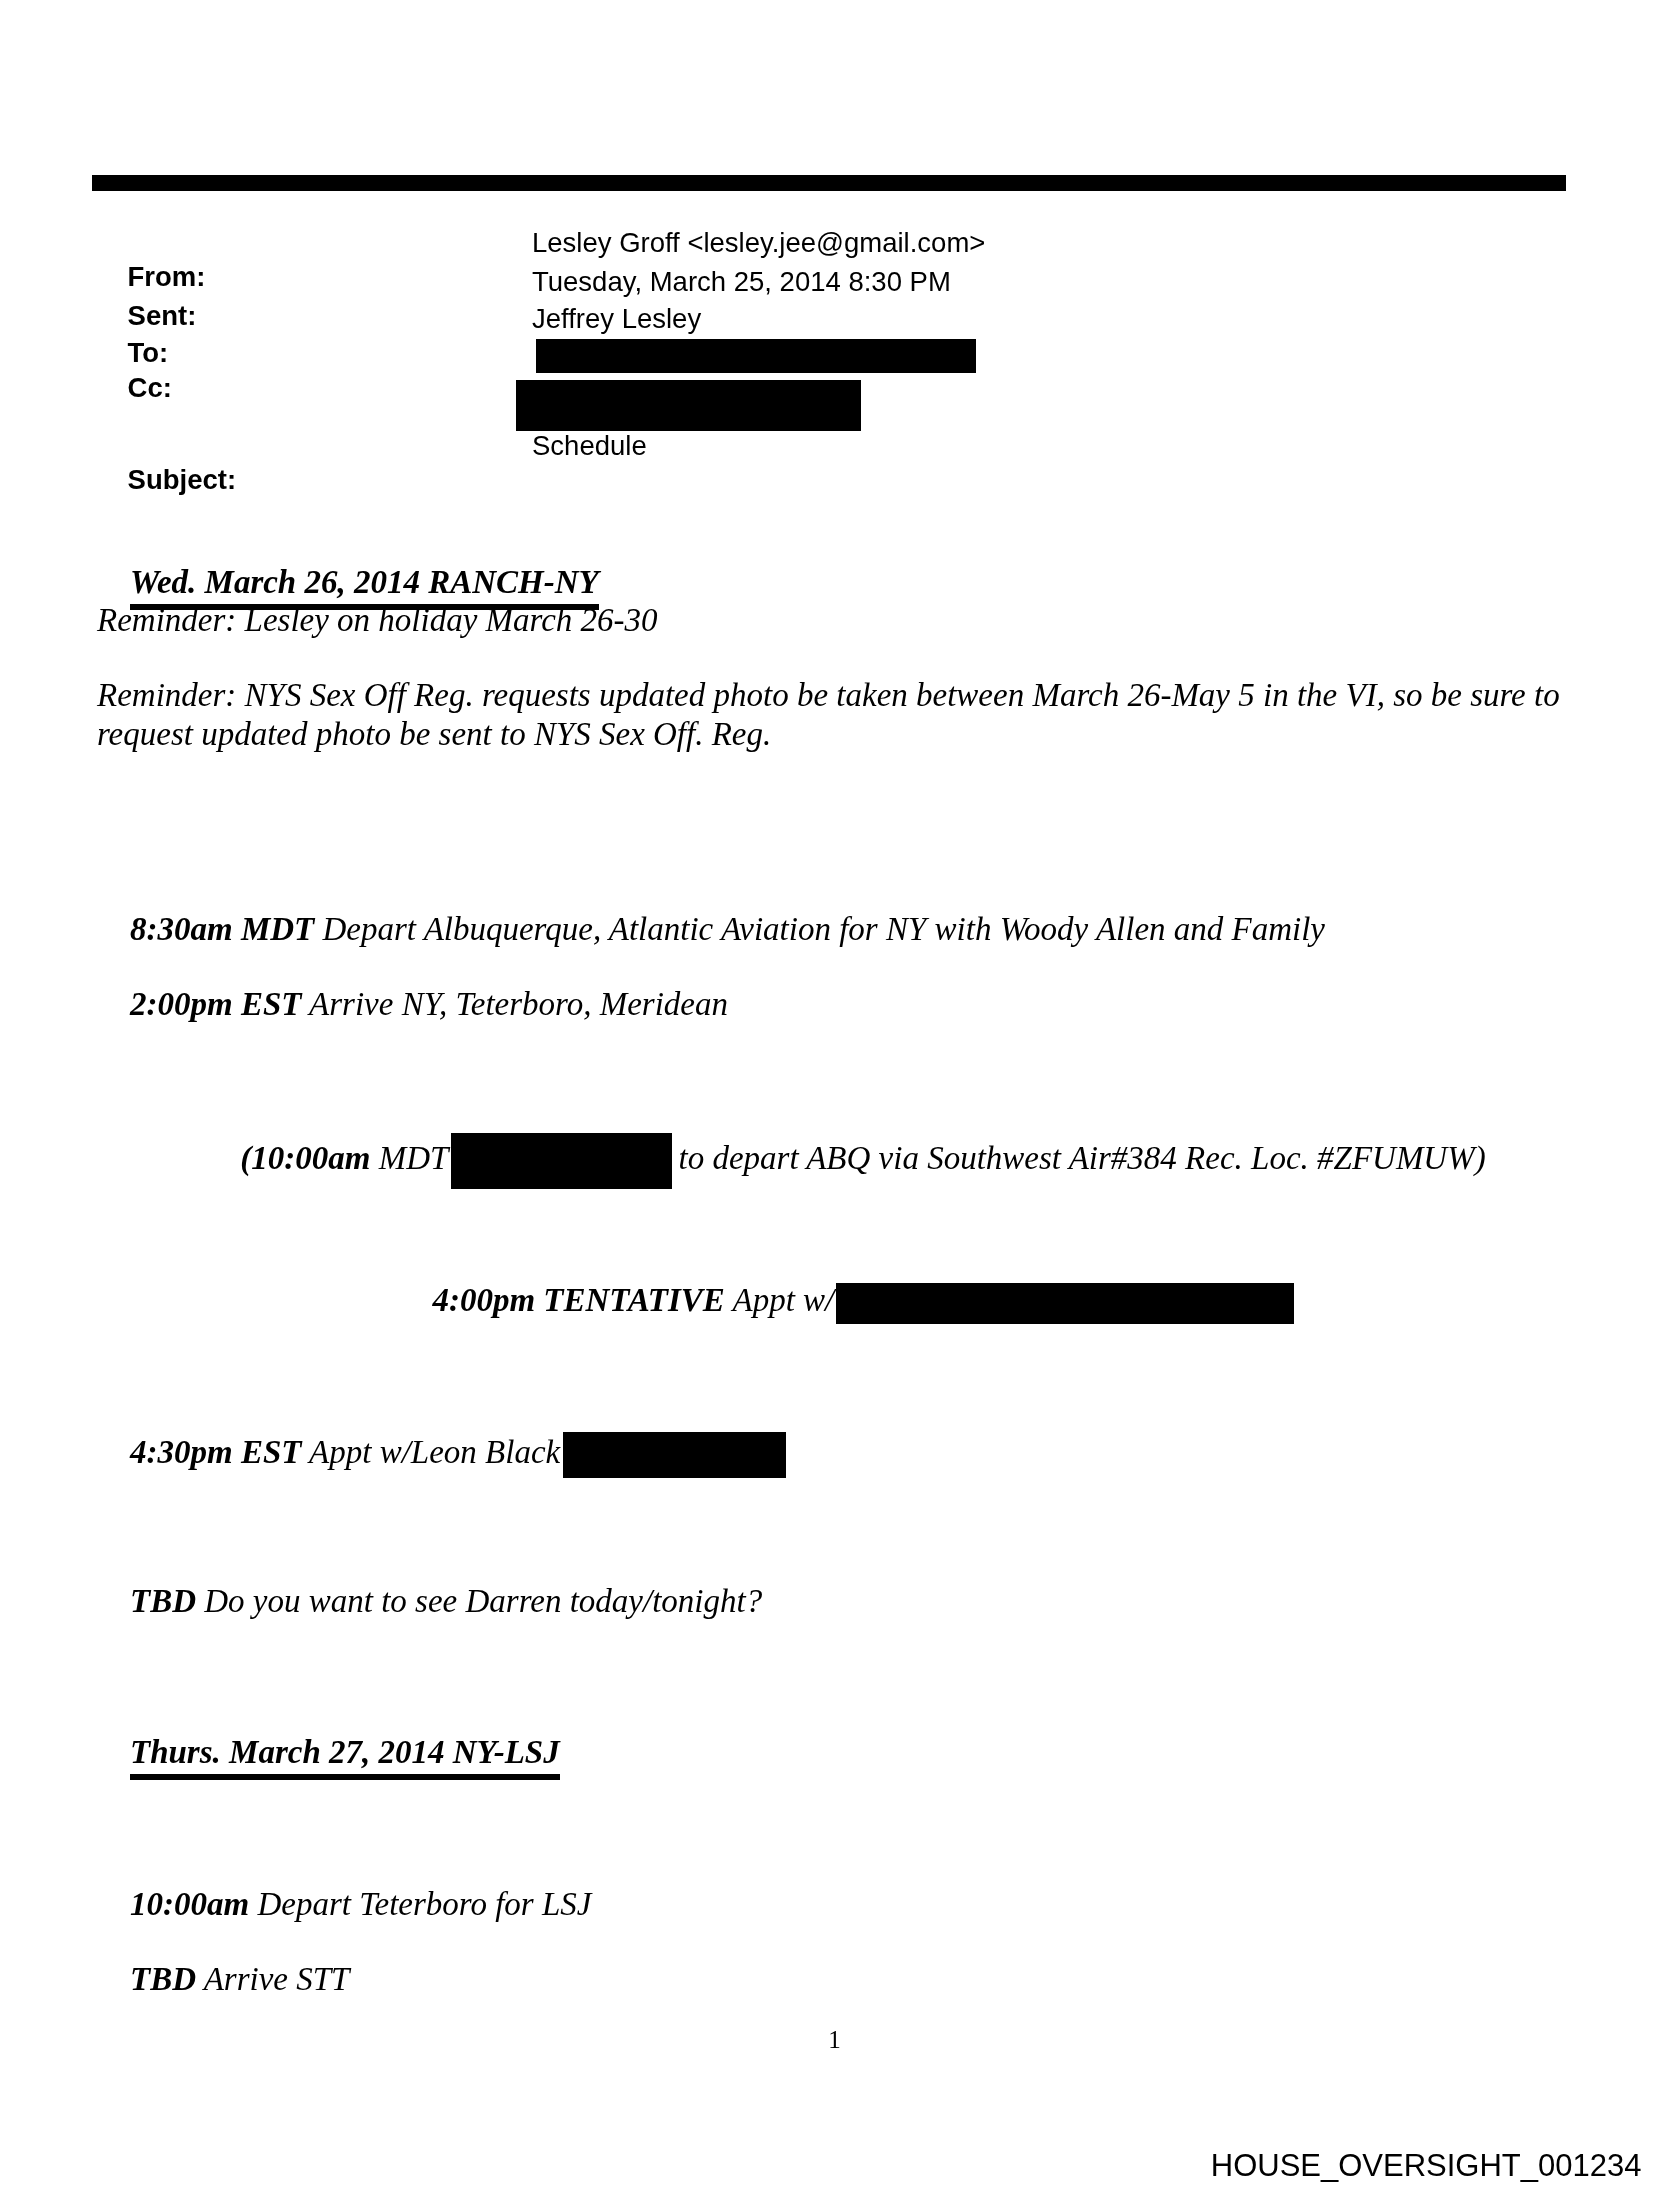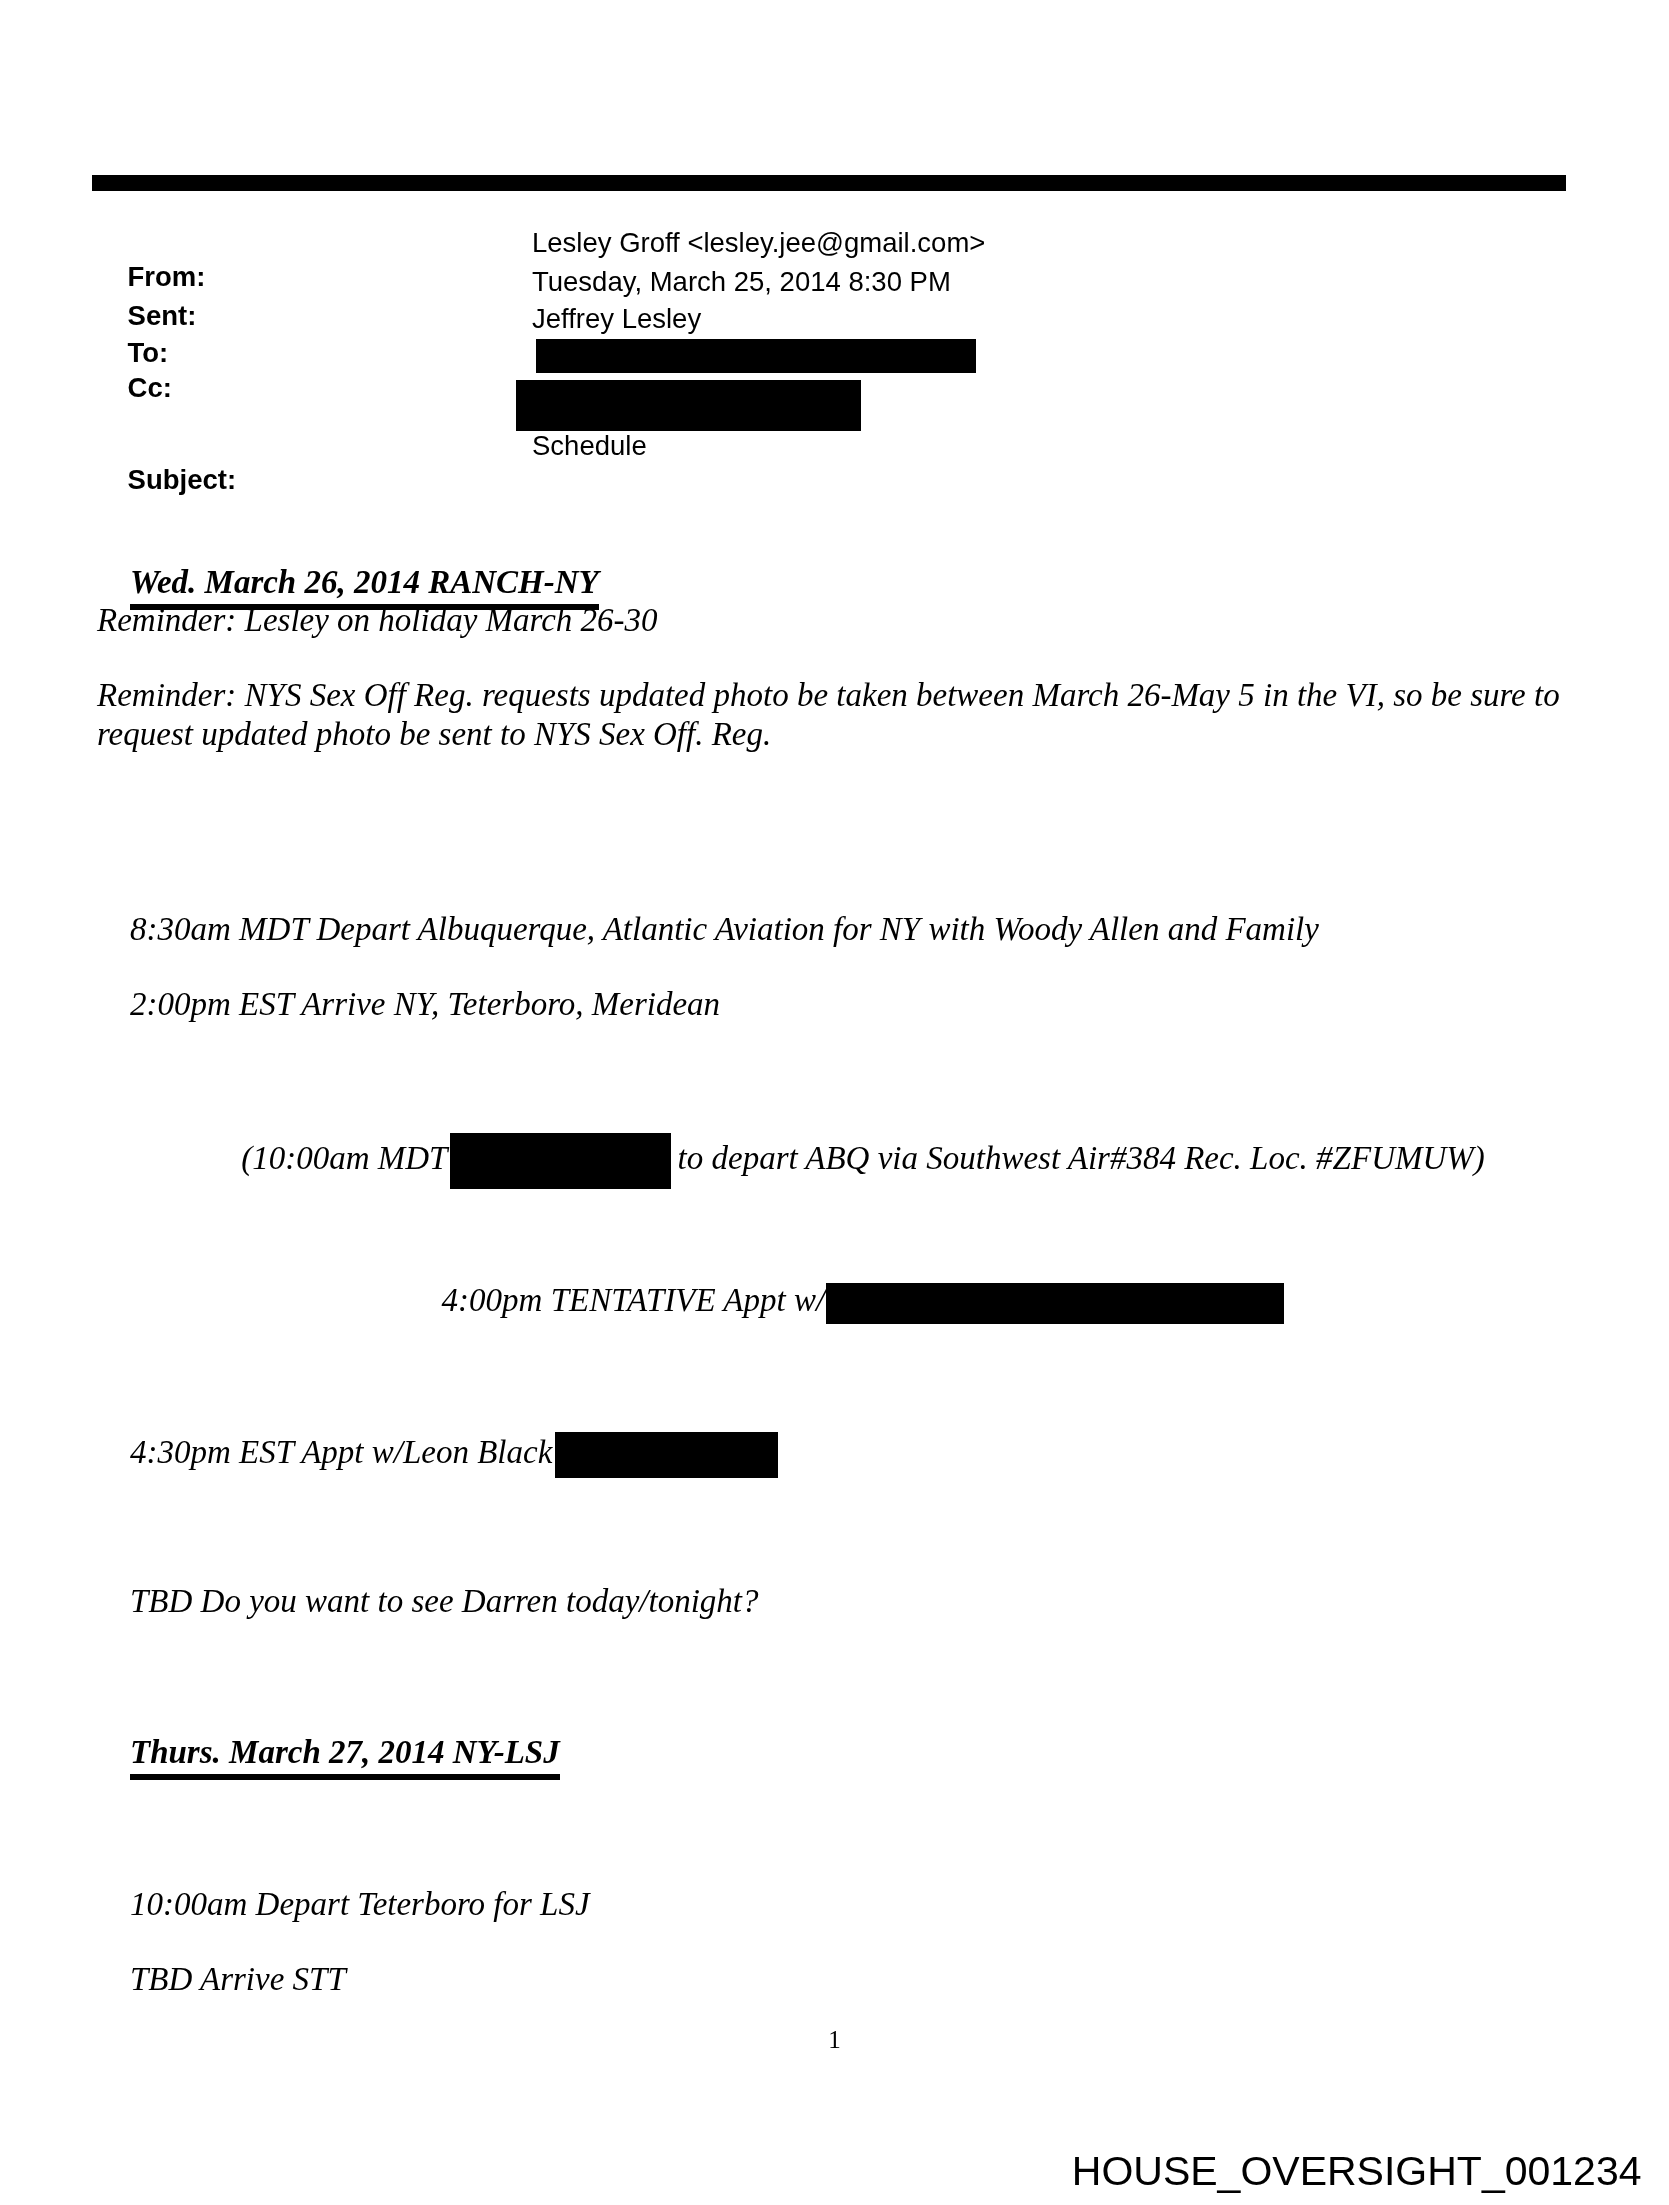--- a/index.html
+++ b/index.html
@@ -73,21 +73,21 @@
   .bline {
     position: absolute;
     left: 97px;
     width: 1499px;
     font-family: "Liberation Serif", "DejaVu Serif", serif;
     font-style: italic;
     font-size: 33px;
     line-height: 39px;
     white-space: pre-wrap;
   }
-  .b { font-weight: 400; }
+  .b { font-weight: 700; }
   .day-heading span.hd {
     font-weight: 700;
     border-bottom: 6.5px solid #000;
     padding-bottom: 3.9px;
     text-align: right;
   }
 
   .line-day1-heading { top: 524px; }
   .line-reminder1    { top: 601px; }
   .line-reminder2    { top: 676px; }
@@ -128,21 +128,21 @@
     width: 100%;
     text-align: center;
     font-family: "Liberation Serif", "DejaVu Serif", serif;
     font-size: 25px;
   }
   .bates {
     position: absolute;
     top: 2148px;
     right: 27.5px;
     font-family: "Liberation Sans", sans-serif;
-    font-size: 41px;
+    font-size: 31px;
     letter-spacing: 0px;
   }
 </style>
 </head>
 <body>
 
 <div class="page">
 
   <div class="top-rule"></div>
 

